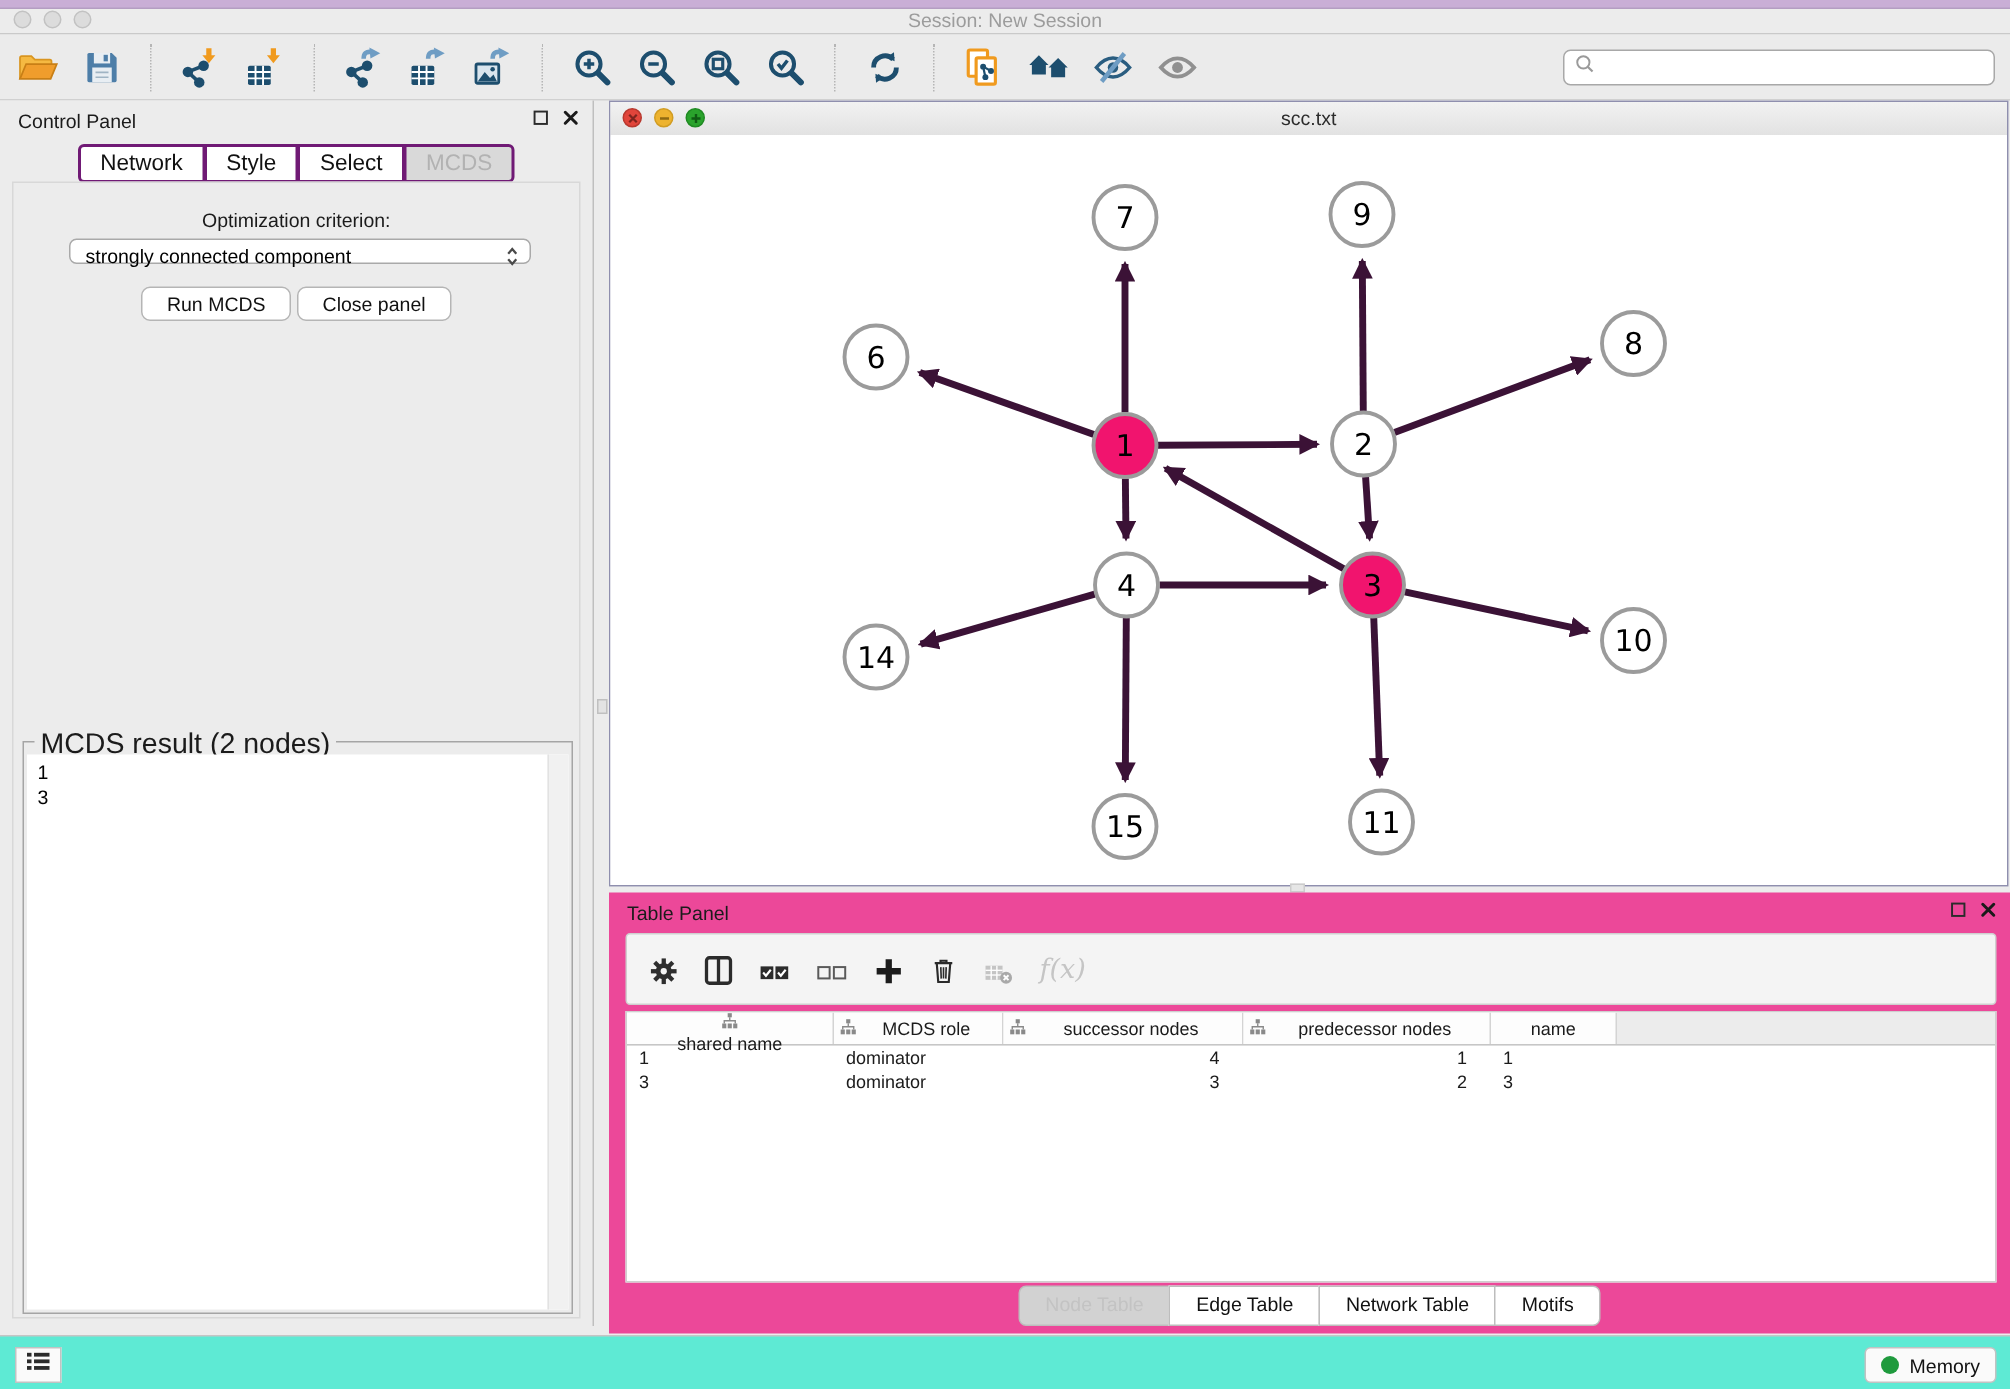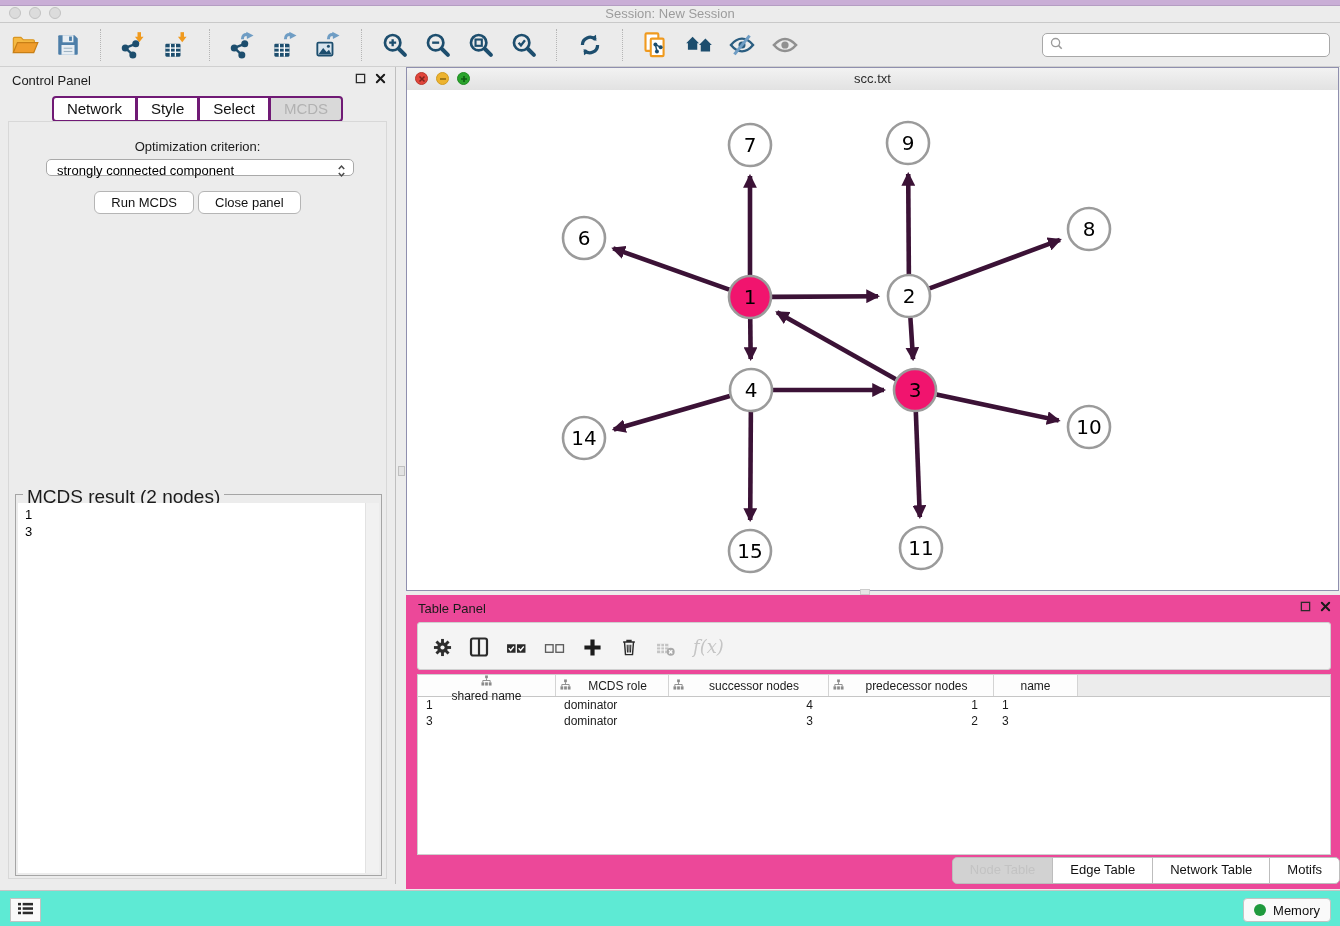--- a/index.html
+++ b/index.html
@@ -60,21 +60,21 @@
   .tp-icon { display:flex; align-items:flex-end; justify-content:center; min-width:20px; height:22px; }
   .fx-text { font-family:"DejaVu Serif", serif; font-style:italic; font-size:18px; color:#bdbdbd; }
   .tp-table { position:absolute; top:79px; left:11px; right:9px; bottom:34px; background:#fff; border:1px solid #cfcfcf; box-sizing:border-box; overflow:hidden; }
   .tp-head { display:flex; height:21px; border-bottom:1px solid #c6c6c6; background:#ececec; }
   .th-cell { display:flex; align-items:center; background:#fdfdfd; border-right:1px solid #d4d4d4; box-sizing:border-box; font-size:12px; color:#1b1b1b; padding:0 4px; }
   .th-cell .th-label { flex:1; text-align:center; }
   .th-filler { flex:1; background:#ececec; }
   .tp-row { display:flex; height:16px; font-size:12px; color:#1b1b1b; }
   .td-cell { box-sizing:border-box; line-height:16px; overflow:hidden; white-space:nowrap; }
   
-  .tp-tabs { position:absolute; bottom:5px; left:0; right:0; display:flex; justify-content:flex-end; }
+  .tp-tabs { position:absolute; bottom:5px; left:0; right:0; display:flex; justify-content:center; }
   .tp-tab { height:25px; padding:0 17px; background:#fff; border:1px solid #bdbdbd; font-size:13px; line-height:24px; color:#111; margin-left:-1px; cursor:default; }
   .tp-tab:first-child { border-radius:5px 0 0 5px; margin-left:0; }
   .tp-tab:last-child { border-radius:0 5px 5px 0; }
   .tp-tab.selected-disabled { background:#d2d2d2; color:#c3c3c3; }
   
   .status-bar { position:absolute; left:0; right:0; top:890px; height:36px; background:#5eead4; border-top:1px solid #c5c5c5; box-sizing:border-box; }
   .sb-left-btn { position:absolute; left:10px; top:7px; width:31px; height:24px; background:#fafafa; border:1px solid #c2c2c2; display:flex; align-items:center; justify-content:center; box-sizing:border-box; }
   .sb-memory { position:absolute; right:9px; top:7px; height:24px; background:#fafafa; border:1px solid #c2c2c2; border-radius:4px; display:flex; align-items:center; gap:7px; padding:0 10px; font-size:13px; color:#111; box-sizing:border-box; }
   .mem-dot { width:12px; height:12px; border-radius:50%; background:#1f9a3d; }
 </style>

